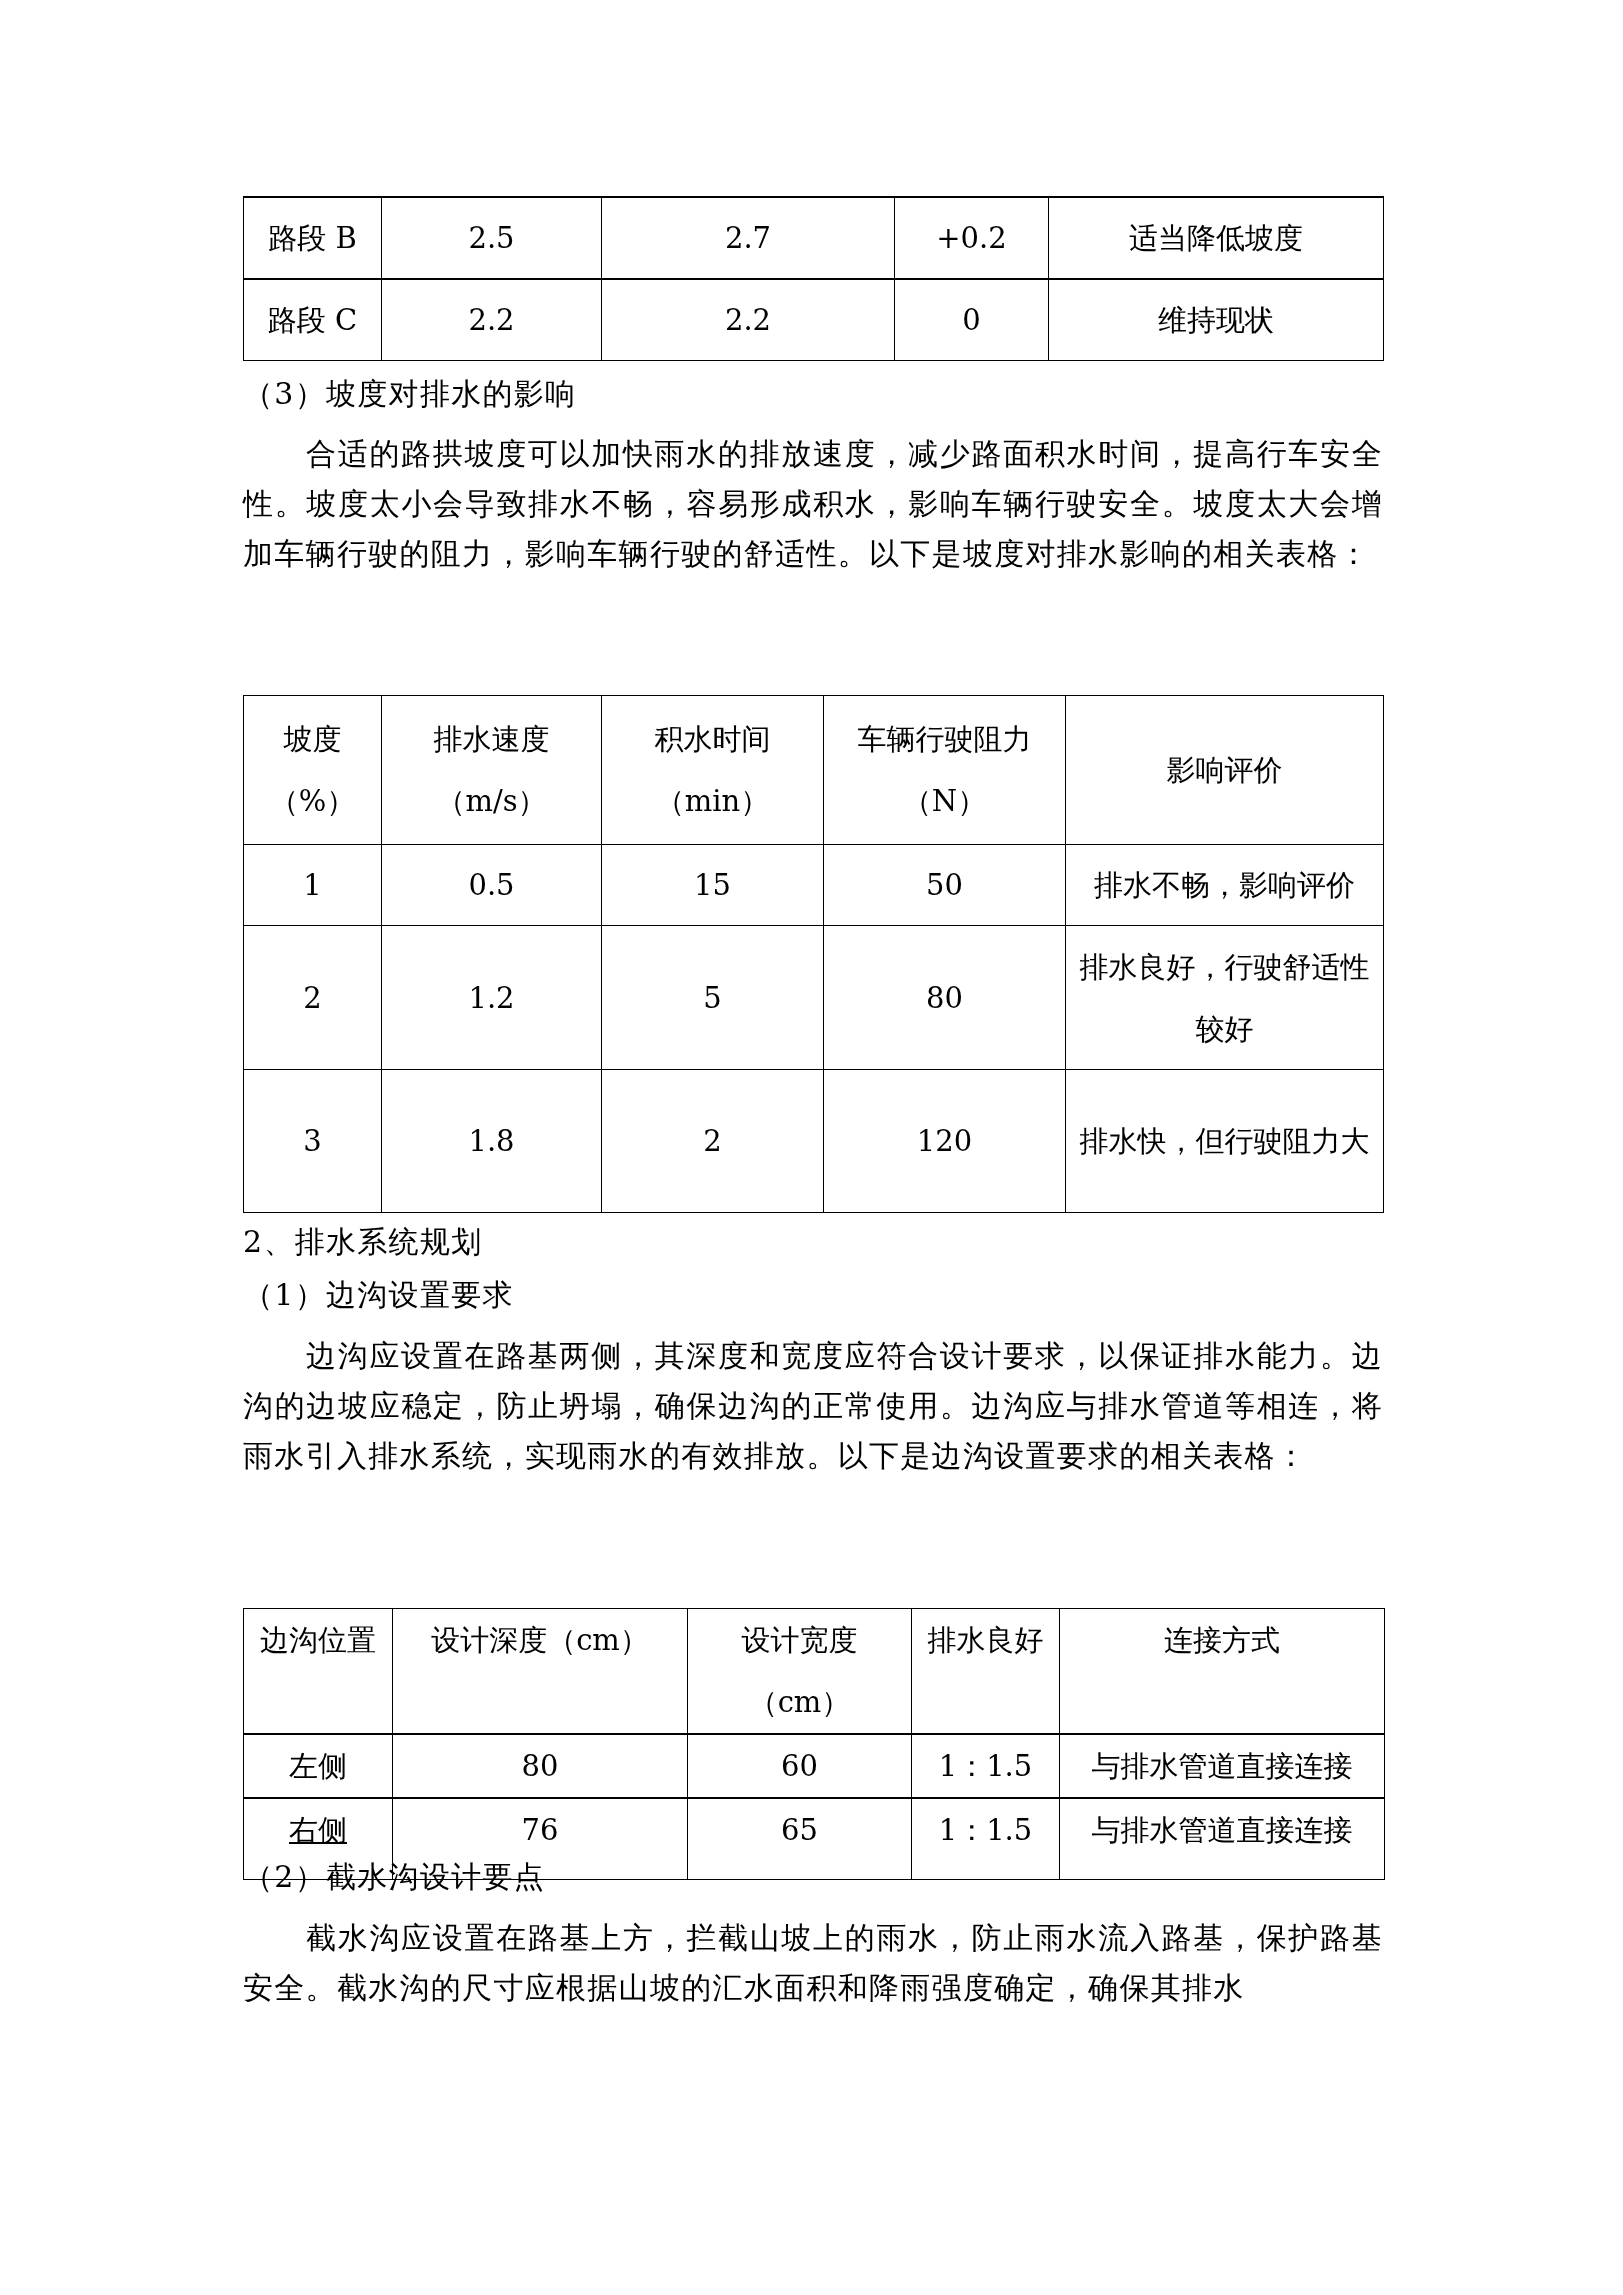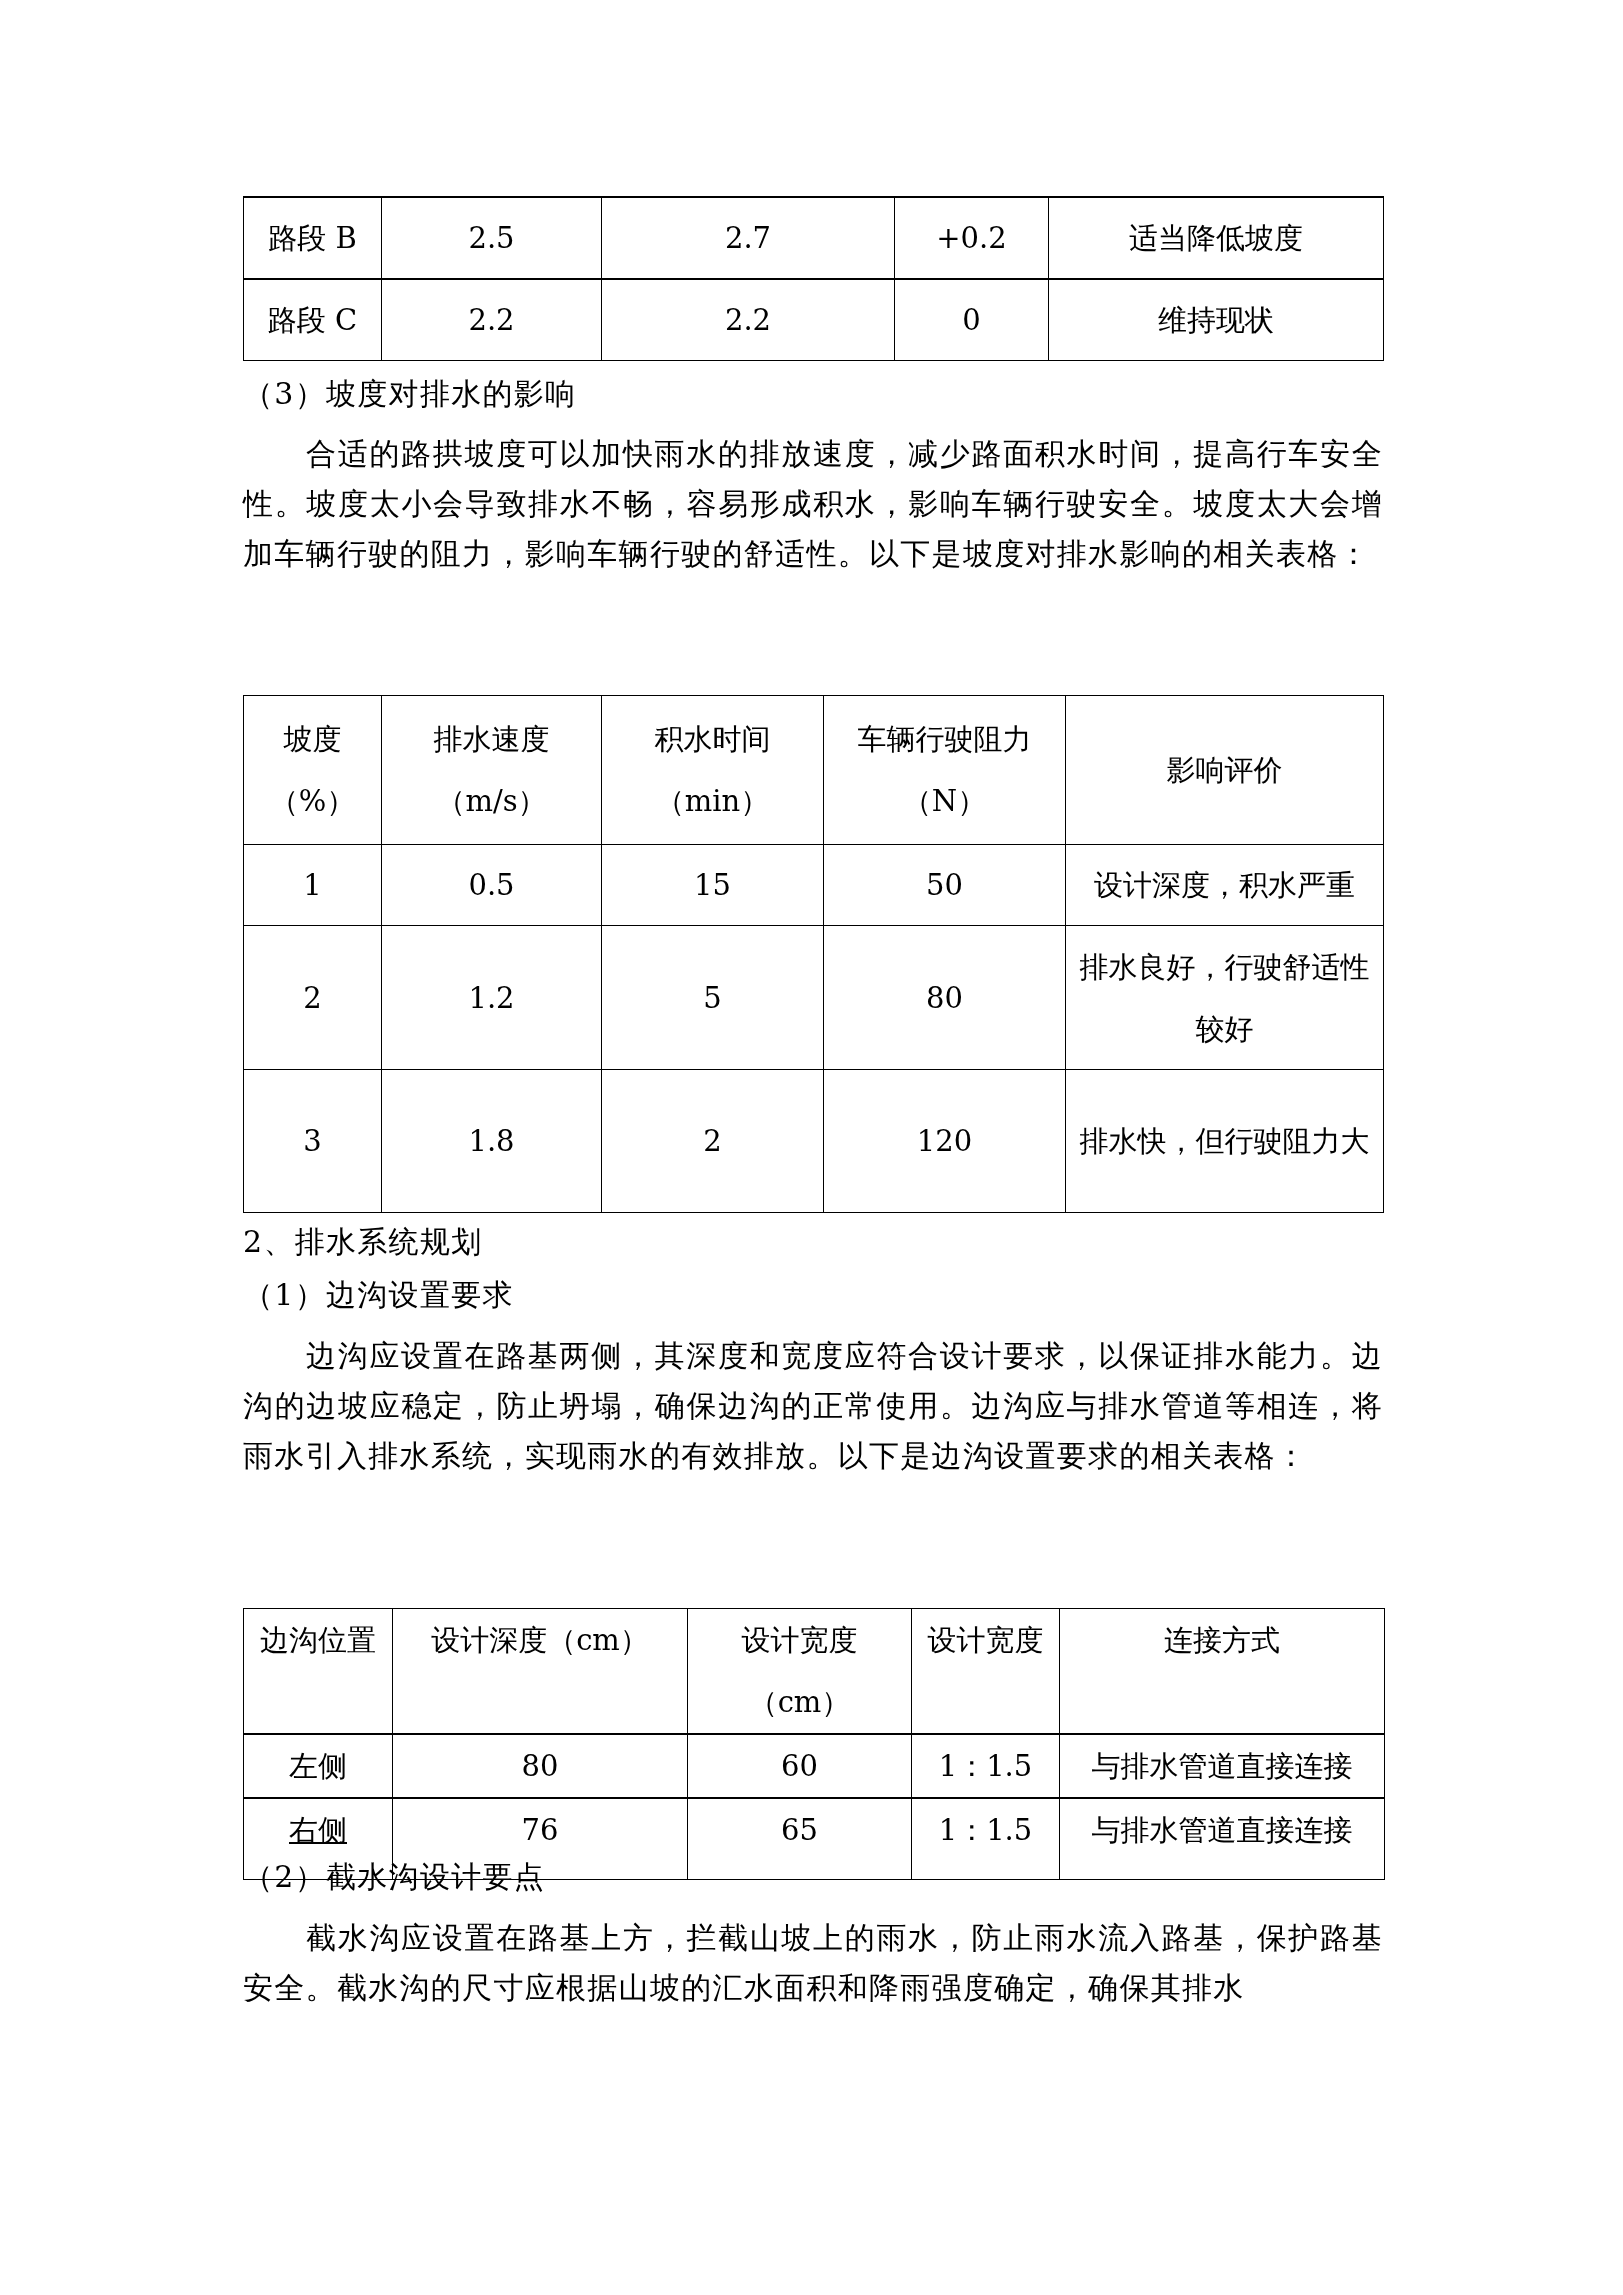--- a/index.html
+++ b/index.html
@@ -72,21 +72,21 @@
         </td>
     <td>
           <div>影响评价</div>
         </td>
   </tr>
   <tr style="height:81px;">
     <td>1</td>
     <td>0.5</td>
     <td>15</td>
     <td>50</td>
-    <td>设计深度，积水严重</td>
+    <td>排水不畅，影响评价</td>
   </tr>
   <tr style="height:144px;">
     <td>2</td>
     <td>1.2</td>
     <td>5</td>
     <td>80</td>
     <td>排水良好，行驶舒适性较好</td>
   </tr>
   <tr style="height:143px;">
     <td>3</td>
@@ -108,21 +108,21 @@
       <col style="width:295px">
       <col style="width:224px">
       <col style="width:148px">
       <col style="width:325px">
     </colgroup>
   <tbody>
       <tr style="height:81px;">
     <td style="vertical-align:top;">边沟位置</td>
     <td style="vertical-align:top;">设计深度（cm）</td>
     <td style="vertical-align:top;">设计宽度（cm）</td>
-    <td style="vertical-align:top;">设计宽度</td>
+    <td style="vertical-align:top;">排水良好</td>
     <td style="vertical-align:top;">连接方式</td>
   </tr>
   <tr style="height:58px;">
     <td class="thick-top" style="vertical-align:top;">左侧</td>
     <td class="thick-top" style="vertical-align:top;">80</td>
     <td class="thick-top" style="vertical-align:top;">60</td>
     <td class="thick-top" style="vertical-align:top;">1：1.5</td>
     <td class="thick-top" style="vertical-align:top;">与排水管道直接连接</td>
   </tr>
   <tr style="height:81px;">

